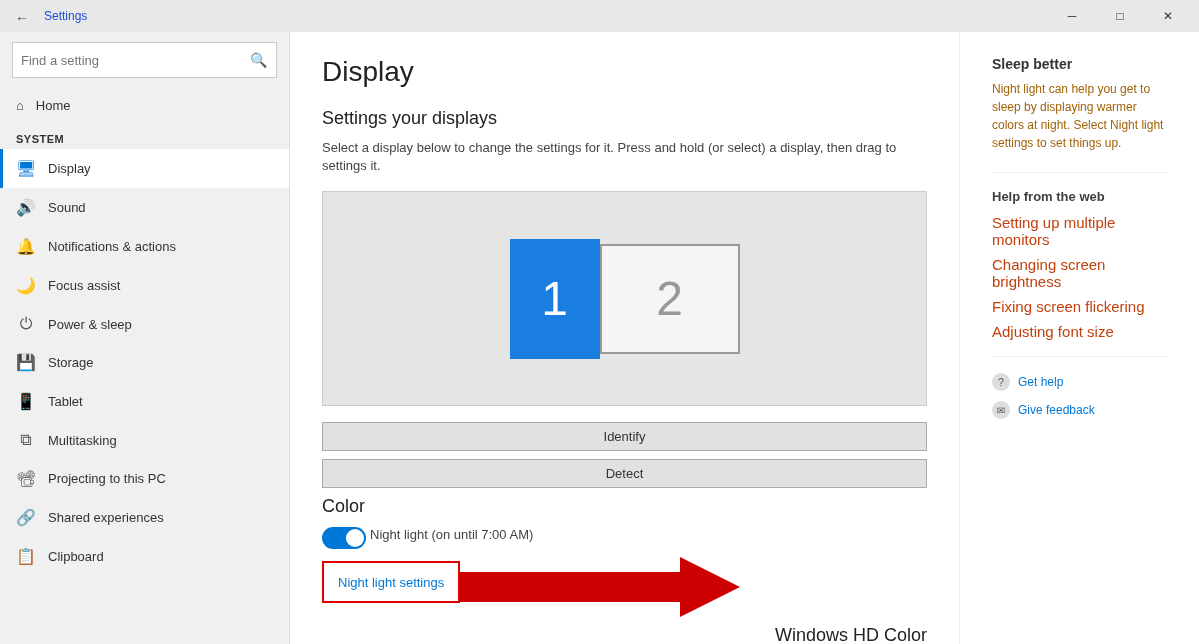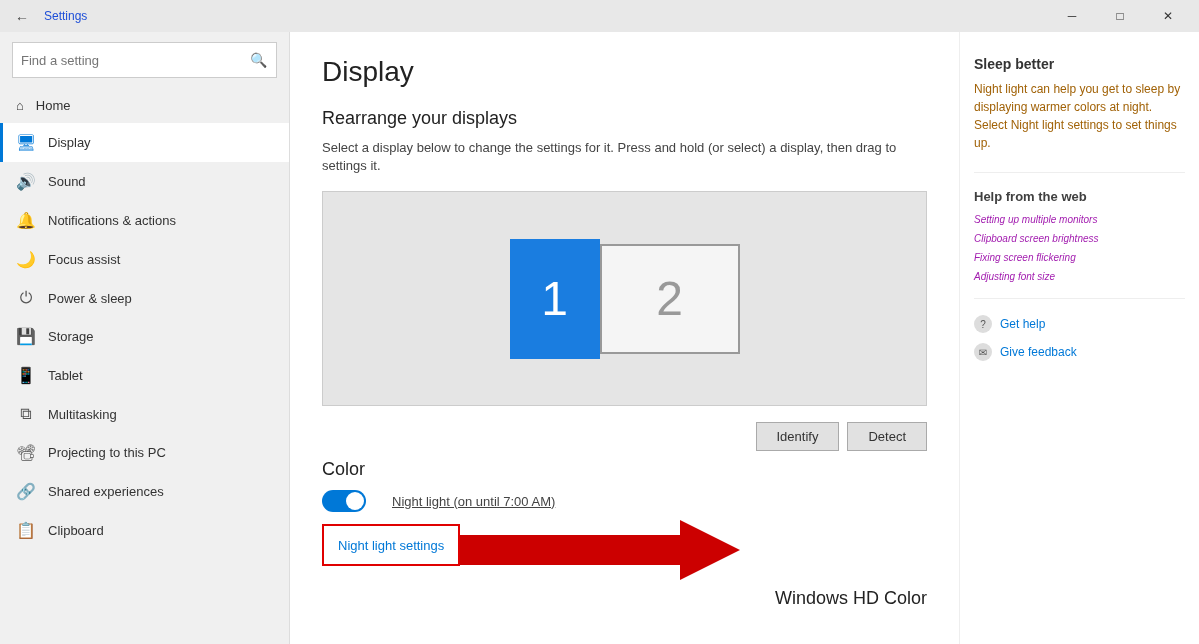--- a/index.html
+++ b/index.html
@@ -203,44 +203,44 @@
       color: #999;
       font-weight: 300;
     }
 
     
     .btn-row {
       display: flex;
       gap: 8px;
       justify-content: flex-end;
       margin-bottom: 4px;
+      flex-direction: column;
     }
 
     .btn {
       padding: 6px 20px;
       background: #e1e1e1;
       border: 1px solid #aaa;
       font-size: 13px;
       cursor: pointer;
       color: #333;
     }
 
     
     .color-section {
       margin-top: 8px;
     }
 
     .night-light-row {
       display: flex;
-      align-items: center;
-      gap: 26px;
+      align-items: flex-start;
+      gap: 4px;
       margin-bottom: 8px;
       font-size: 13px;
       color: #444;
-      text-decoration: underline;
     }
 
     
     .toggle {
       width: 44px;
       height: 22px;
       background: #0078d7;
       border-radius: 11px;
       position: relative;
       cursor: pointer;
@@ -268,21 +268,21 @@
       color: #0078d7;
       font-size: 13px;
       cursor: pointer;
       text-decoration: none;
     }
 
     
     .right-panel {
       width: 240px;
       background: white;
-      padding: 24px 14px;
+      padding: 24px 32px;
       border-left: 1px solid #eee;
       overflow-y: auto;
       flex-shrink: 0;
     }
 
     .right-panel-title {
       font-size: 14px;
       font-weight: 600;
       color: #333;
       margin-bottom: 8px;
@@ -297,26 +297,25 @@
 
     .right-panel-section {
       font-size: 13px;
       font-weight: 600;
       color: #404040;
       margin-bottom: 10px;
     }
 
     .right-panel-link {
       display: block;
-      font-size: 10px;
-      color: #a21caf;
+      font-size: 15px;
+      color: #c2410c;
       cursor: pointer;
       margin-bottom: 8px;
       text-decoration: none;
-      font-style: italic;
     }
 
     .right-panel-divider {
       border: none;
       border-top: 1px solid #eee;
       margin: 16px 0;
     }
 
     .right-panel-action {
       display: flex;
@@ -376,20 +375,21 @@
     <div class="sidebar-search">
       <input type="text" placeholder="Find a setting" style="">
       <span class="sidebar-search-icon">🔍</span>
     </div>
 
     <div class="sidebar-home">
       <span class="item-icon">⌂</span>
       <span>Home</span>
     </div>
 
+    <div class="sidebar-section-label">System</div>
 
     <div class="sidebar-item active">
       <span class="item-icon">🖥</span>
       <span>Display</span>
     </div>
 
     <div class="sidebar-item">
       <span class="item-icon">🔊</span>
       <span>Sound</span>
     </div>
@@ -436,21 +436,21 @@
 
     <div class="sidebar-item">
       <span class="item-icon">📋</span>
       <span>Clipboard</span>
     </div>
   </div>
 
   <div class="content" style="position:relative;">
     <h1 class="page-title">Display</h1>
 
-    <h2 class="section-heading">Rearrange your displays</h2>
+    <h2 class="section-heading">Settings your displays</h2>
     <p class="description-text">Select a display below to change the settings for it. Press and hold (or select) a display, then drag to settings it.</p>
 
     <div class="monitor-area">
       <div class="monitor-box-1">
         <span>1</span>
       </div>
       <div class="monitor-box-2">
         <span>2</span>
       </div>
     </div>
@@ -484,21 +484,21 @@
 
   <div class="right-panel">
     <div class="right-panel-title">Sleep better</div>
     <p class="right-panel-text">Night light can help you get to sleep by displaying warmer colors at night. Select Night light settings to set things up.</p>
 
     <hr class="right-panel-divider">
 
     <div class="right-panel-section">Help from the web</div>
 
     <a class="right-panel-link">Setting up multiple monitors</a>
-    <a class="right-panel-link">Clipboard screen brightness</a>
+    <a class="right-panel-link">Changing screen brightness</a>
     <a class="right-panel-link">Fixing screen flickering</a>
     <a class="right-panel-link">Adjusting font size</a>
 
     <hr class="right-panel-divider">
 
     <div class="right-panel-action">
       <div class="right-panel-action-icon">?</div>
       <span>Get help</span>
     </div>
 

